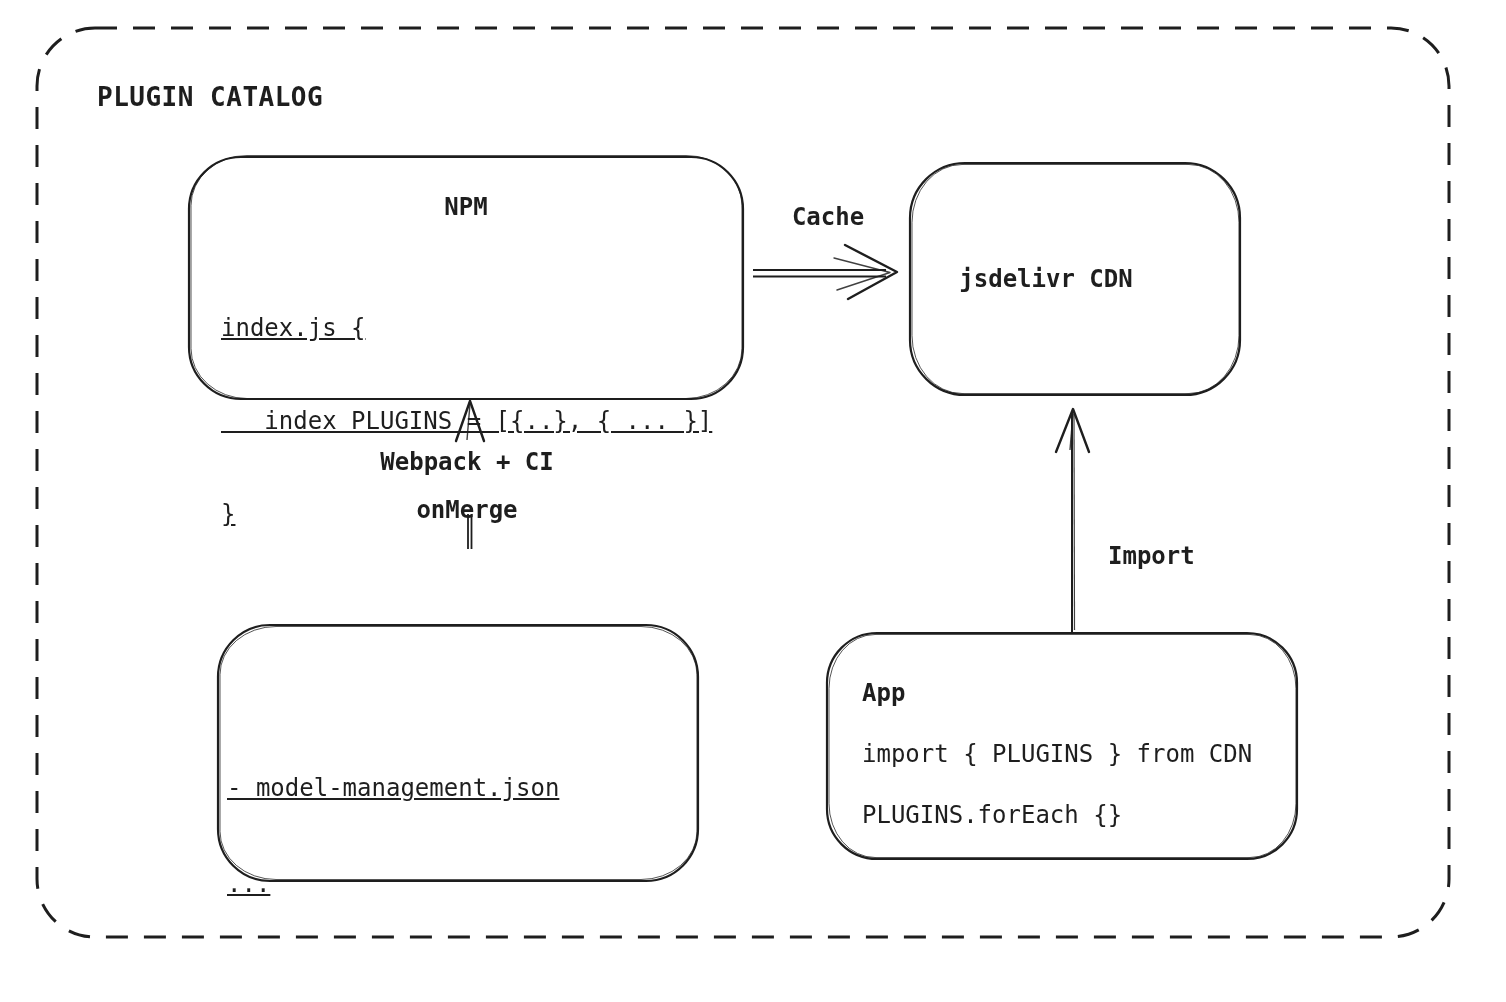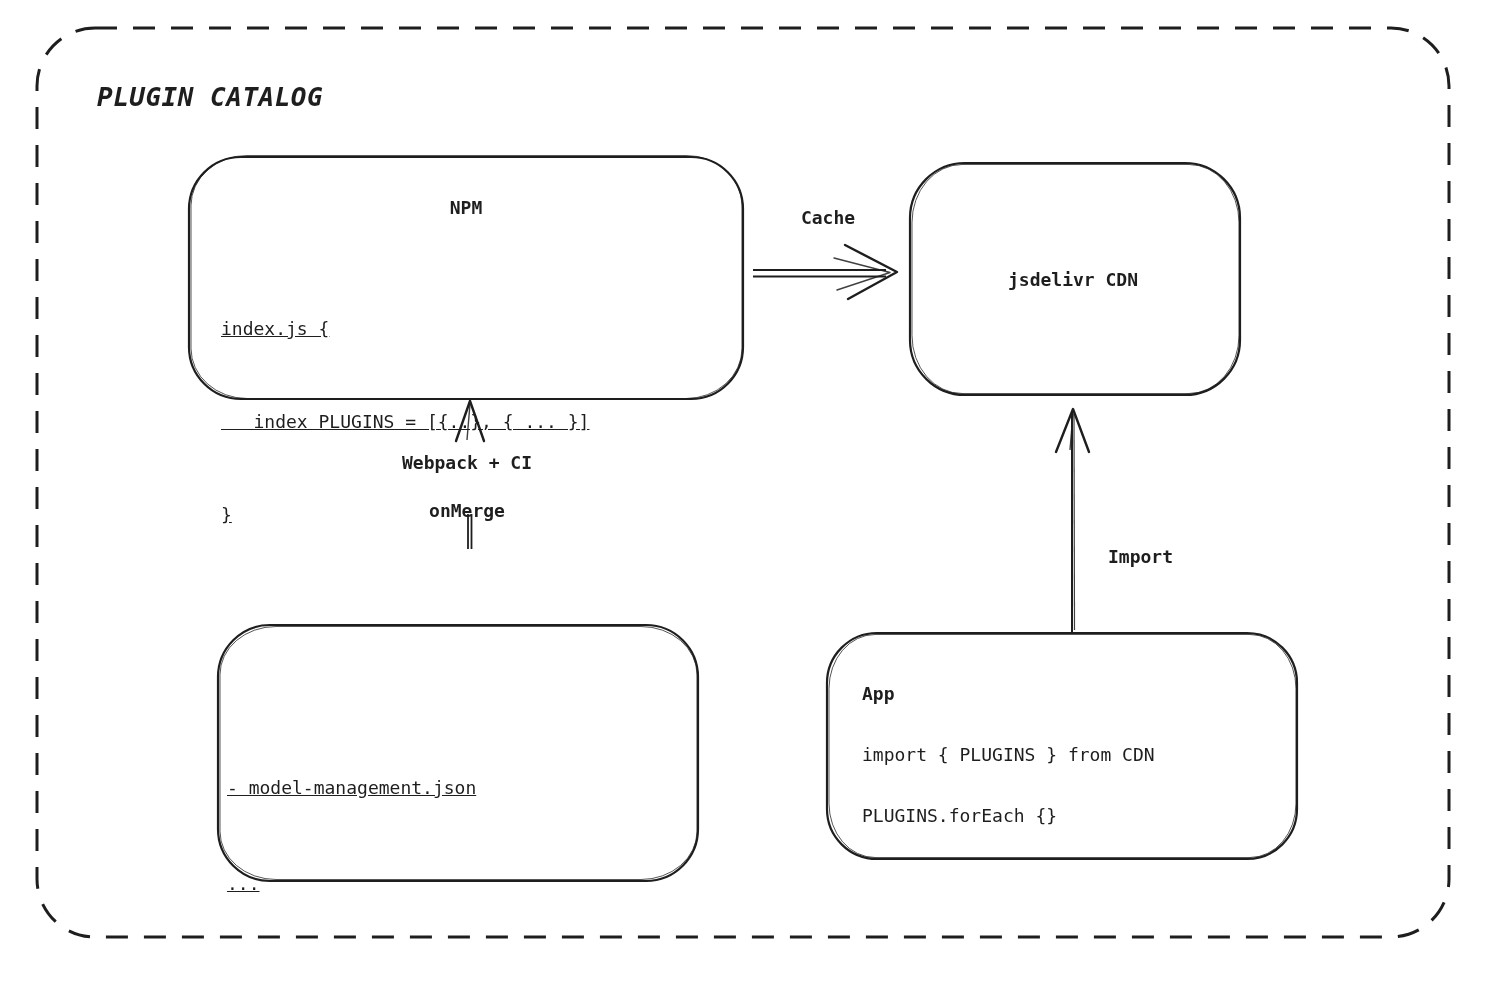--- a/index.html
+++ b/index.html
@@ -20,30 +20,29 @@
     position: absolute;
     left: 0;
     top: 0;
     width: 1506px;
     height: 1002px;
   }
   .txt {
     position: absolute;
     font-family: "DejaVu Sans Mono", monospace;
     color: #1e1e1e;
-    font-size: 18px;
+    font-size: 24px;
     line-height: 31px;
     white-space: pre;
   }
   .ctr { text-align: center; }
   .frame-title {
     font-size: 26px;
     letter-spacing: 0.5px;
     font-weight: bold;
-    font-style: italic;
   }
   .semib { font-weight: bold; }
   .codeblock div { white-space: pre; text-decoration: underline; }
 </style>
 </head>
 <body>
 
 <div id="stage">
 
   <svg class="layer" viewBox="0 0 1506 1002">
@@ -96,21 +95,21 @@
 
   <div class="txt ctr semib" style="left:189px; top:192px; width:554px;">NPM</div>
   <div class="txt codeblock" style="left:221px; top:251px;">
     <div>index.js {</div>
     <div>   index PLUGINS = [{..}, { ... }]</div>
     <div>}</div>
   </div>
 
   <div class="txt ctr semib" style="left:752px; top:202px; width:152px;">Cache</div>
 
-  <div class="txt ctr semib" style="left:910px; top:264px; width:272px;margin-left:27px;">jsdelivr CDN</div>
+  <div class="txt ctr semib" style="left:910px; top:264px; width:272px;">jsdelivr CDN</div>
 
   <div class="txt ctr semib" style="left:317px; top:447px; width:300px;">Webpack + CI</div>
   <div class="txt ctr semib" style="left:317px; top:479px; width:300px;margin-top:16px;">onMerge</div>
 
 
   <div class="txt codeblock" style="left:227px; top:708px; line-height:32px;">
     <div>- model-management.json</div>
     <div>...</div>
   </div>
 

